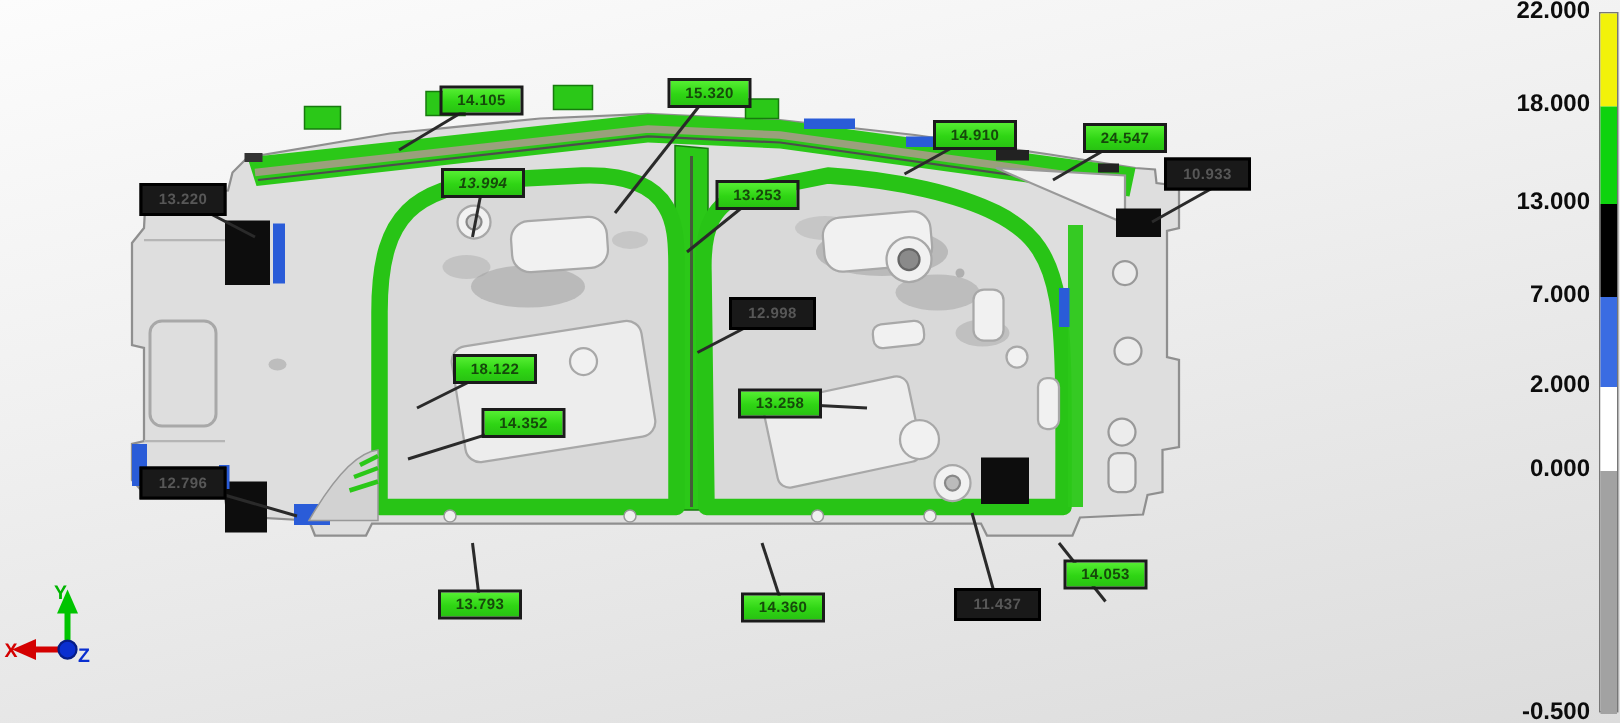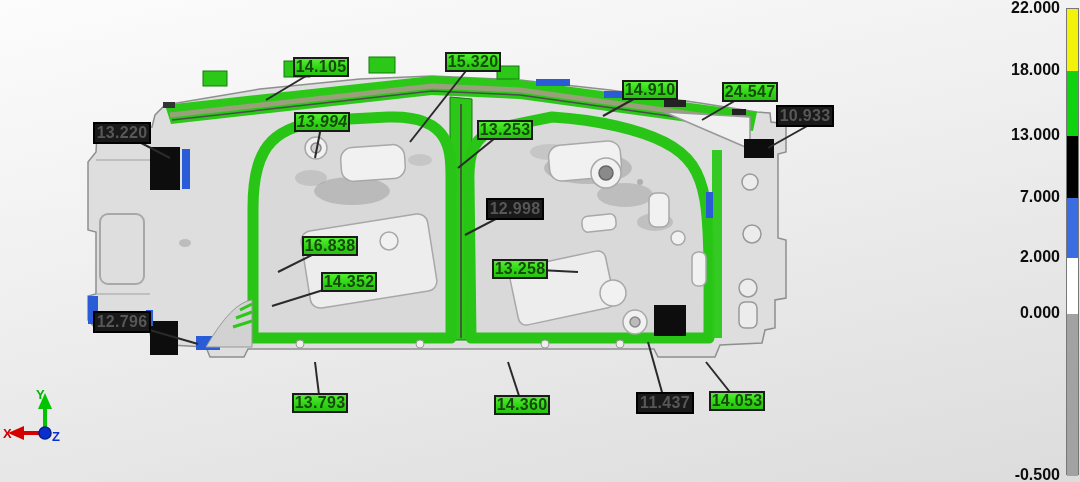--- a/index.html
+++ b/index.html
@@ -7,21 +7,21 @@
     position:relative;width:1080px;height:482px;overflow:hidden;
     background:linear-gradient(168deg,#fcfcfc 0%,#f0f0f0 40%,#dcdcdc 100%);
     font-family:"Liberation Sans", sans-serif;
   }
   #part-svg{position:absolute;left:0;top:0;z-index:1;}
   #leaders{position:absolute;left:0;top:0;width:1080px;height:482px;z-index:2;pointer-events:none;}
   .leader{stroke:#2a2a2a;stroke-width:2;}
   .annot{
     position:absolute;box-sizing:border-box;z-index:3;
     display:flex;align-items:center;justify-content:center;
-    font-size:16px;font-weight:bold;letter-spacing:.3px;
+    font-size:10px;font-weight:bold;letter-spacing:.3px;
   }
   .annot.green{width:56px;height:20px;border:2px solid #1b1b1b;color:#16490b;
     background:linear-gradient(180deg,#55ee32 0%,#2fd514 55%,#28c212 100%);}
   .annot.black{width:58px;height:22px;border:2px solid #000;color:#575757;background:#191919;}
   #colorbar{position:absolute;left:1066px;top:8px;width:13px;height:467px;
     box-sizing:border-box;border:1px solid #777;background:#fff;z-index:4;}
   .cb-seg{position:absolute;left:0;width:100%;}
   .cb-tick{position:absolute;right:20px;transform:translateY(-50%);
     font-size:16px;font-weight:bold;color:#0d0d0d;z-index:4;white-space:nowrap;}
   #axis-triad{position:absolute;left:0;top:385px;z-index:3;}
@@ -187,28 +187,28 @@
 
 <div class="annot green" style="left: 293px; top: 57px;">14.105</div>
     <div class="annot green" style="left: 445px; top: 52px;">15.320</div>
     <div class="annot green" style="left: 622px; top: 80px;">14.910</div>
     <div class="annot green" style="left: 722px; top: 82px;">24.547</div>
     <div class="annot black" style="left: 776px; top: 105px;">10.933</div>
     <div class="annot black" style="left: 93px; top: 122px;">13.220</div>
     <div class="annot green" style="left: 294px; top: 112px; font-style: italic;">13.994</div>
     <div class="annot green" style="left: 477px; top: 120px;">13.253</div>
     <div class="annot black" style="left: 486px; top: 198px;">12.998</div>
-    <div class="annot green" style="left: 302px; top: 236px;">16.838</div>
+    <div class="annot green" style="left: 302px; top: 236px;">18.122</div>
     <div class="annot green" style="left: 321px; top: 272px;">14.352</div>
     <div class="annot green" style="left: 492px; top: 259px;">13.258</div>
     <div class="annot black" style="left: 93px; top: 311px;">12.796</div>
     <div class="annot green" style="left: 292px; top: 393px;">13.793</div>
     <div class="annot green" style="left: 494px; top: 395px;">14.360</div>
     <div class="annot black" style="left: 636px; top: 392px;">11.437</div>
-    <div class="annot green" style="left: 709px; top: 391px;">14.053</div>
+    <div class="annot green" style="left: 709px; top: 373px;">14.053</div>
     <div class="cb-tick" style="top: 8px;">22.000</div>
     <div class="cb-tick" style="top: 70px;">18.000</div>
     <div class="cb-tick" style="top: 135px;">13.000</div>
     <div class="cb-tick" style="top: 197px;">7.000</div>
     <div class="cb-tick" style="top: 257px;">2.000</div>
     <div class="cb-tick" style="top: 313px;">0.000</div>
     <div class="cb-tick" style="top: 475px;">-0.500</div>
   </div>
 
 </body></html>

